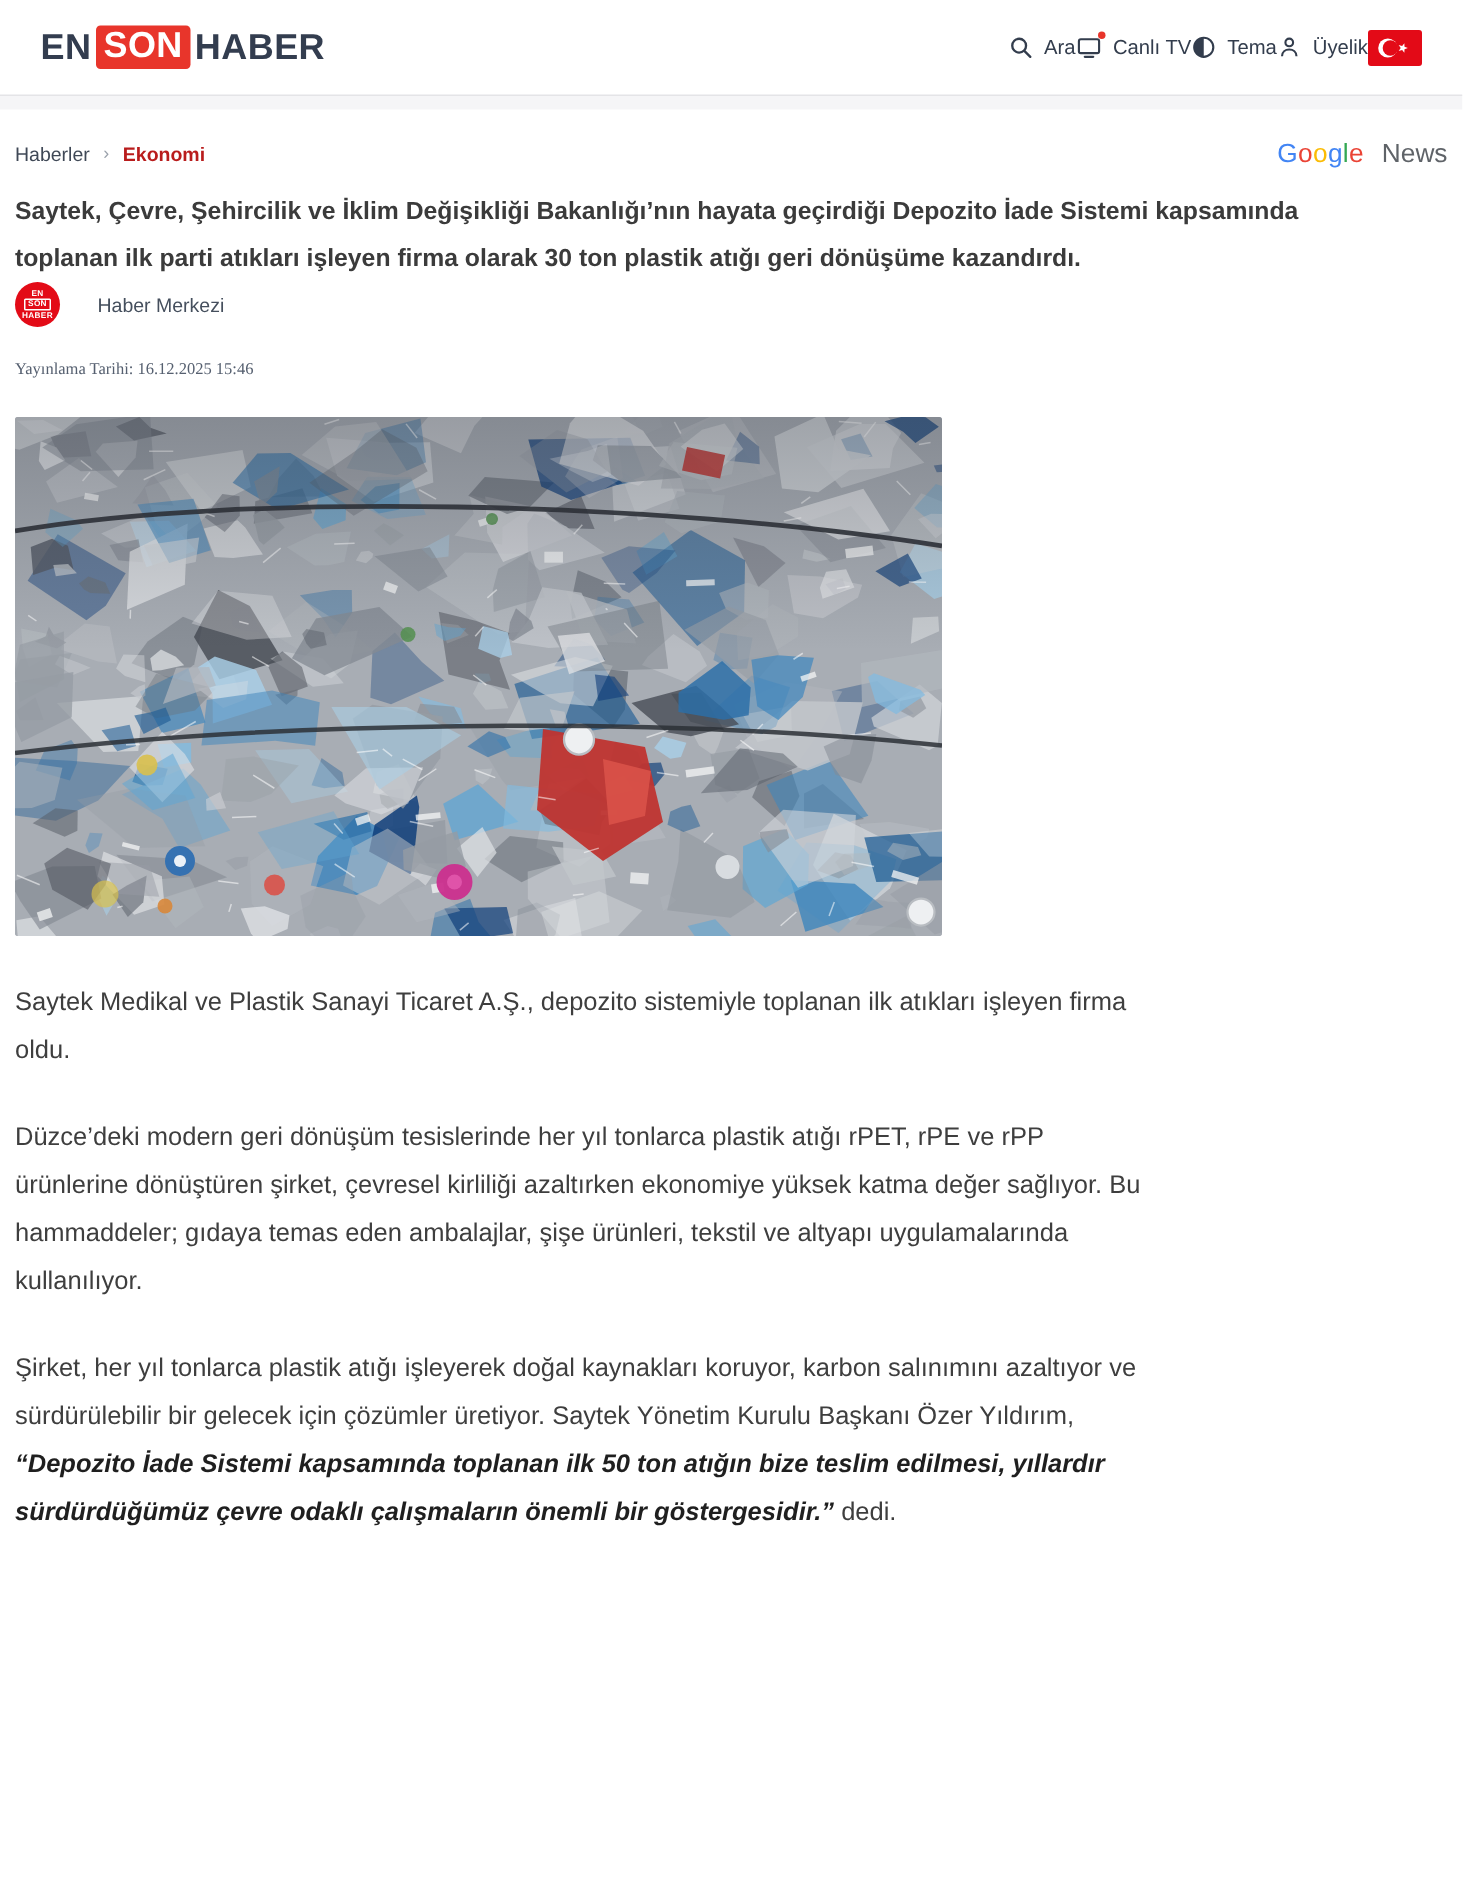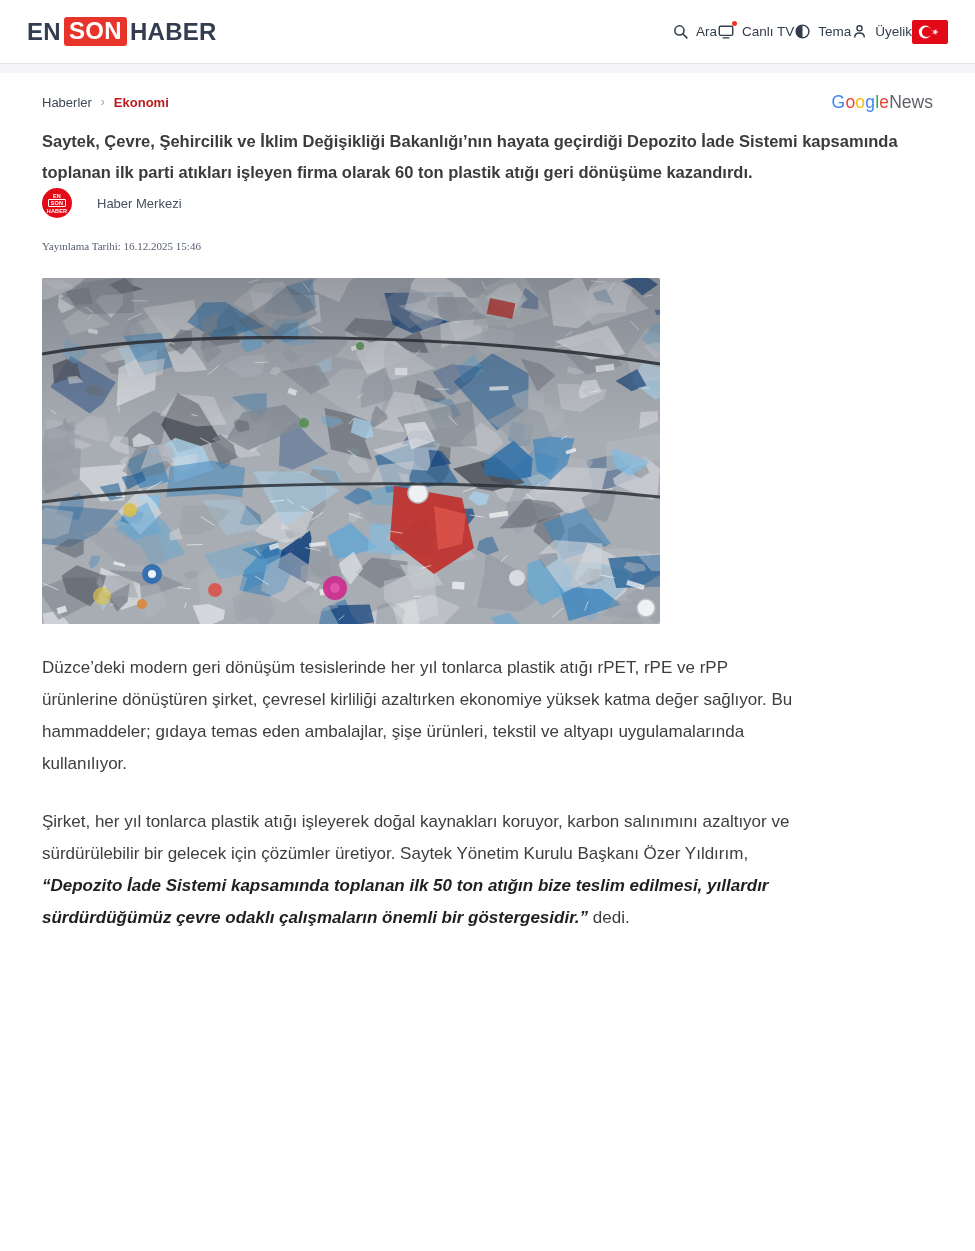--- a/index.html
+++ b/index.html
@@ -44,39 +44,39 @@
   }
   .nav-item svg { display: block; }
   .tv-icon-wrap { position: relative; display: inline-flex; }
   .tv-dot {
     position: absolute; top: -2px; right: -2px;
     width: 5px; height: 5px; border-radius: 50%; background: #e8352b;
   }
   .flag { width: 36px; height: 24px; border-radius: 2px; overflow: hidden; cursor: pointer; display: block; }
 
   
-  .container { padding: 0 42px; }
+  .container { padding: 0 10px; }
 
   .breadcrumb-row {
     margin-top: 18px;
     display: flex; align-items: center; justify-content: space-between;
     height: 22px;
   }
   .breadcrumb { display: flex; align-items: center; gap: 9px; font-size: 13px; color: #3f4856; }
   .crumb-link { cursor: pointer; }
   .crumb-sep { color: #9aa1ab; font-size: 12px; }
   .crumb-current { font-weight: 700; color: #b91c1c; cursor: pointer; }
 
   .google-news { display: flex; align-items: baseline; cursor: pointer; font-size: 17.5px; }
   .gn-letter { font-weight: 500; letter-spacing: 0.2px; }
   .gn-blue { color: #4285F4; }
   .gn-red { color: #EA4335; }
   .gn-yellow { color: #FBBC05; }
   .gn-green { color: #34A853; }
-  .gn-news { color: #5f6368; margin-left: 0; font-weight: 400; }
+  .gn-news { color: #5f6368; margin-left: 12px; font-weight: 400; }
 
   .article-title {
     margin-top: 16px;
     font-size: 30px; font-weight: 700; color: #161616;
     letter-spacing: -0.2px; line-height: 1.25;
   }
   .article-subtitle {
     margin-top: 13px;
     width: 921px;
     font-size: 16.5px; font-weight: 600; color: #3b3b3b;
@@ -186,21 +186,21 @@
       <span class="gn-letter gn-red">o</span>
       <span class="gn-letter gn-yellow">o</span>
       <span class="gn-letter gn-blue">g</span>
       <span class="gn-letter gn-green">l</span>
       <span class="gn-letter gn-red">e</span>
       <span class="gn-news">News</span>
     </div>
   </div>
 
 
-  <p class="article-subtitle">Saytek, Çevre, Şehircilik ve İklim Değişikliği Bakanlığı’nın hayata geçirdiği Depozito İade Sistemi kapsamında toplanan ilk parti atıkları işleyen firma olarak 60 ton plastik atığı geri dönüşüme kazandırdı.</p>
+  <p class="article-subtitle">Saytek, Çevre, Şehircilik ve İklim Değişikliği Bakanlığı’nın hayata geçirdiği Depozito İade Sistemi kapsamında toplanan ilk parti atıkları işleyen firma olarak 30 ton plastik atığı geri dönüşüme kazandırdı.</p>
 
   <div class="author-row">
     <div class="avatar">
       <span>EN</span>
       <span class="avatar-son">SON</span>
       <span>HABER</span>
     </div>
     <span class="author-name">Haber Merkezi</span>
   </div>
 
@@ -567,17 +567,18 @@
           <linearGradient id="topShade" x1="0" y1="0" x2="0" y2="1">
             <stop offset="0" stop-color="rgba(45,50,60,0.28)"></stop>
             <stop offset="0.45" stop-color="rgba(45,50,60,0)"></stop>
           </linearGradient>
         </defs>
         <rect x="0" y="0" width="618" height="346" fill="url(#topShade)"></rect>
       </svg>
   </div>
 
   <div class="article-body">
+    <p>Saytek Medikal ve Plastik Sanayi Ticaret A.Ş., depozito sistemiyle toplanan ilk atıkları işleyen firma oldu.</p>
     <p>Düzce’deki modern geri dönüşüm tesislerinde her yıl tonlarca plastik atığı rPET, rPE ve rPP ürünlerine dönüştüren şirket, çevresel kirliliği azaltırken ekonomiye yüksek katma değer sağlıyor. Bu hammaddeler; gıdaya temas eden ambalajlar, şişe ürünleri, tekstil ve altyapı uygulamalarında kullanılıyor.</p>
     <p><span>Şirket, her yıl tonlarca plastik atığı işleyerek doğal kaynakları koruyor, karbon salınımını azaltıyor ve sürdürülebilir bir gelecek için çözümler üretiyor. Saytek Yönetim Kurulu Başkanı Özer Yıldırım, </span><span class="quote-bold">“Depozito İade Sistemi kapsamında toplanan ilk 50 ton atığın bize teslim edilmesi, yıllardır sürdürdüğümüz çevre odaklı çalışmaların önemli bir göstergesidir.”</span><span> dedi.</span></p>
   </div>
 
 </main>
 
 </body></html>

